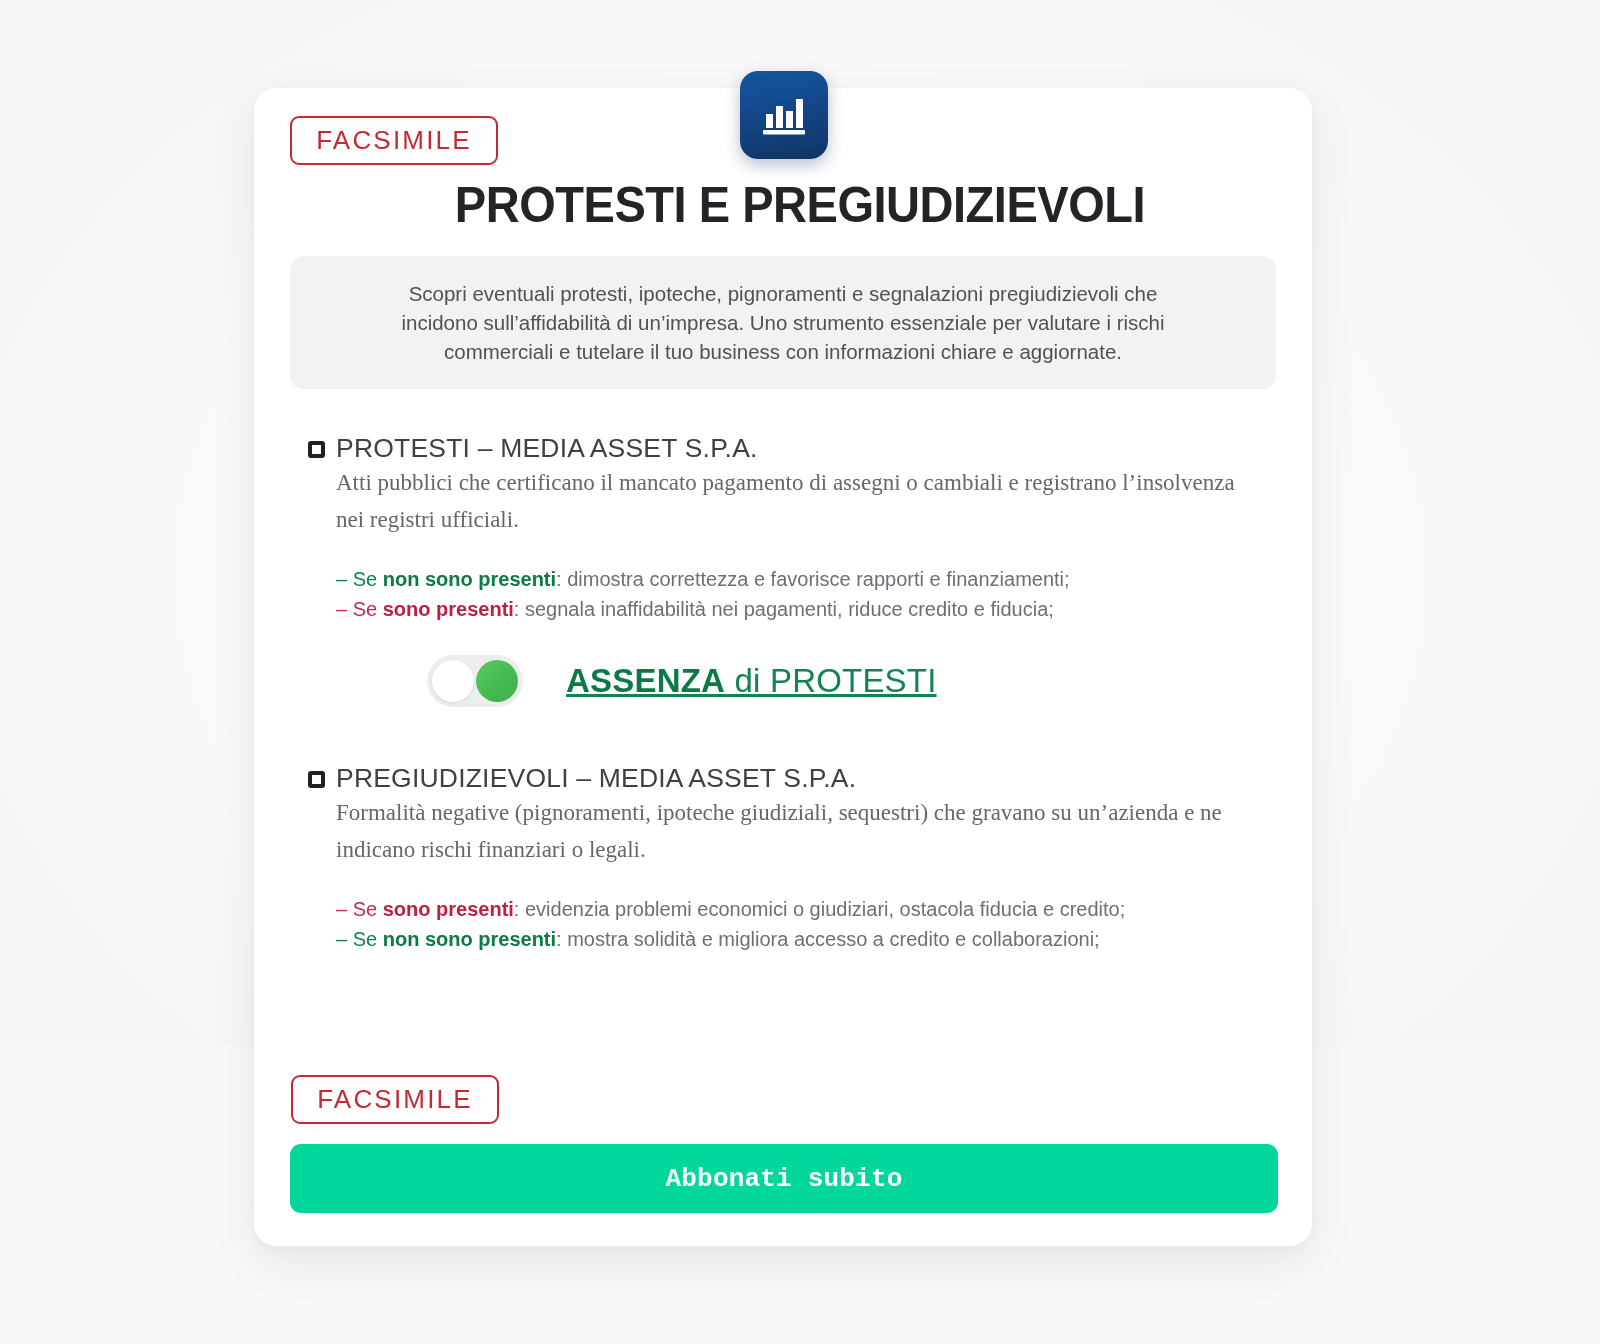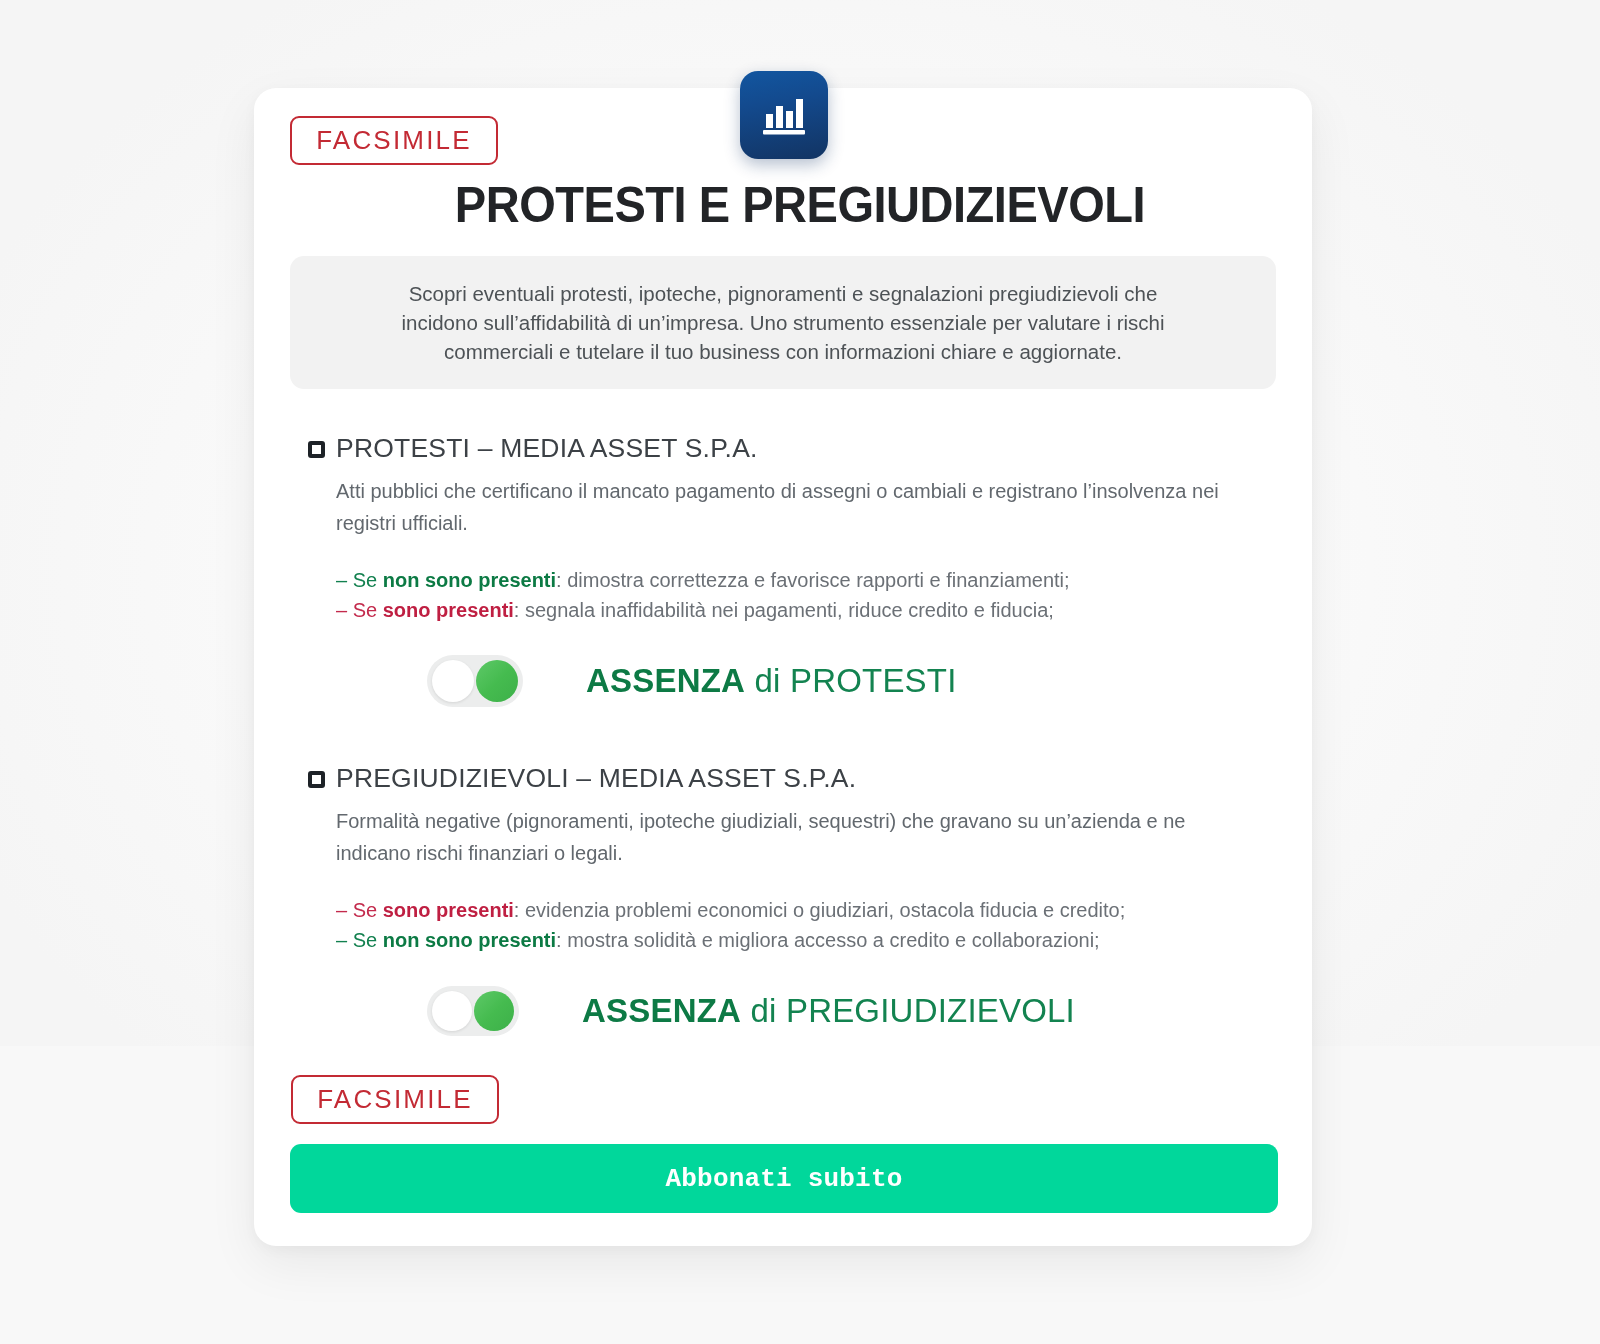--- a/index.html
+++ b/index.html
@@ -138,27 +138,26 @@
     top: 8px;
     width: 17px;
     height: 17px;
     box-sizing: border-box;
     border: 4.5px solid #1d2227;
     border-radius: 3px;
   }
   .sec-head .sec-head-label { margin-left: 28px; display: inline-block; }
 
   .sec-body {
-    margin-top: 11px;
     padding-left: 336px;
     width: 900px;
-    font-size: 20px;
+    font-size: 23px;
     line-height: 1.62;
     color: #62686e;
-    font-family: Liberation Sans, sans-serif;
+    font-family: Liberation Serif, serif;
   }
 
   .cond-list { margin-top: 25px; padding-left: 336px; }
   .cond {
     font-size: 20px;
     line-height: 1.52;
     color: #6b7076;
     font-family: "Liberation Sans Narrow", "Liberation Sans", sans-serif;
     white-space: nowrap;
   }
@@ -195,26 +194,27 @@
   .knob-off { background: #ffffff; box-shadow: 0 1px 3px rgba(0,0,0,0.10); }
   .knob-on  { background: linear-gradient(135deg, #5ec968 0%, #45bb4f 52%, #3db049 100%); }
   .switch-lg .knob { width: 42px; height: 42px; }
   .switch-lg .knob-off { left: 5px; }
   .switch-lg .knob-on  { left: 49px; }
   .switch-sm .knob { width: 40px; height: 40px; }
   .switch-sm .knob-off { left: 5px; }
   .switch-sm .knob-on  { left: 47px; }
 
   .toggle-label {
-    margin-left: 63px;
+    margin-left: 43px;
     font-size: 33px;
     color: #138350;
     letter-spacing: 0.2px;
     font-family: "Liberation Sans Narrow", "Liberation Sans", sans-serif;
     white-space: nowrap;
+    text-decoration: underline;
   }
   .toggle-label b { font-weight: 700; color: #0d7a45; }
 
   
   .cta {
     position: absolute;
     left: 290px;
     top: 1144px;
     width: 988px;
     height: 69px;
@@ -293,27 +293,18 @@
         <span class="dash-neg">–</span>
         <span class="se-neg">Se </span><span class="strong-neg">sono presenti</span><span>: evidenzia problemi economici o giudiziari, ostacola fiducia e credito;</span>
       </div>
       <div class="cond">
         <span class="dash-pos">–</span>
         <span class="se-pos">Se </span><span class="strong-pos">non sono presenti</span><span>: mostra solidità e migliora accesso a credito e collaborazioni;</span>
       </div>
     </div>
   </div>
 
-  <div class="toggle-row toggle-row-2">
-    <div class="switch switch-sm">
-      <span class="knob knob-off"></span>
-      <span class="knob knob-on"></span>
-    </div>
-    <div class="toggle-label">
-      <b>ASSENZA</b><span> di PREGIUDIZIEVOLI</span>
-    </div>
-  </div>
 
   <div class="facsimile facsimile-bottom">FACSIMILE</div>
 
   <button class="cta">Abbonati subito</button>
 
 </div>
 
 </body></html>

